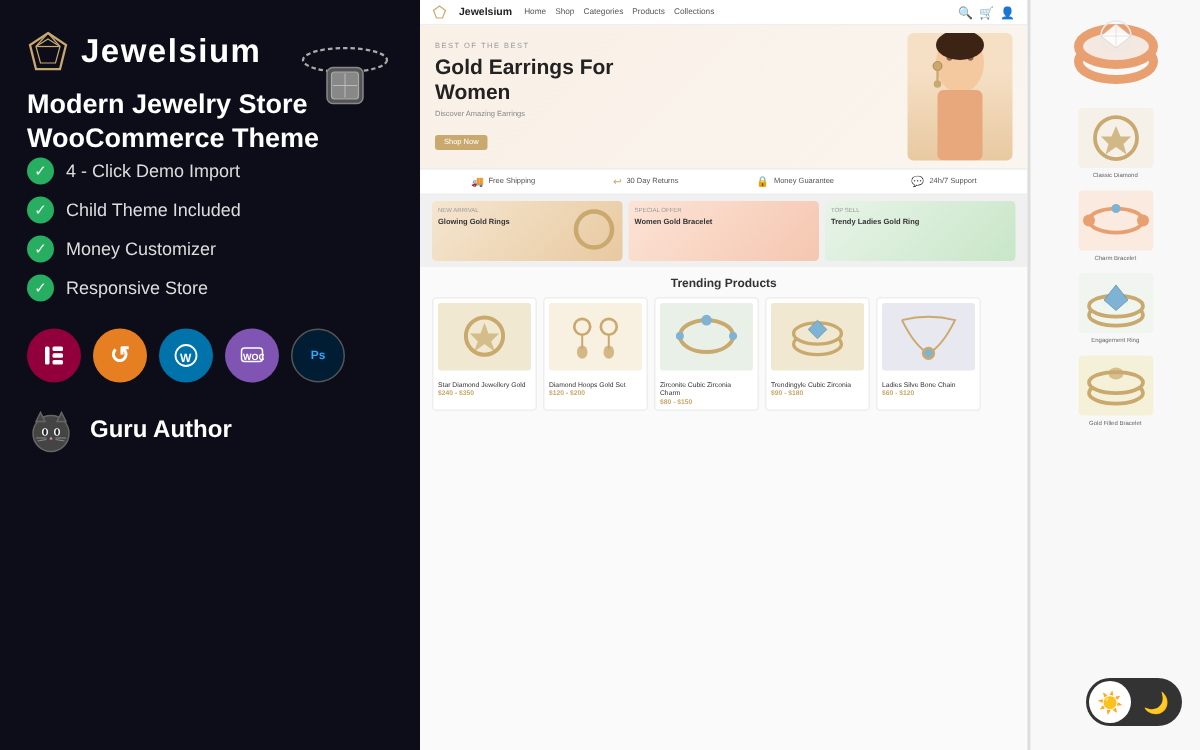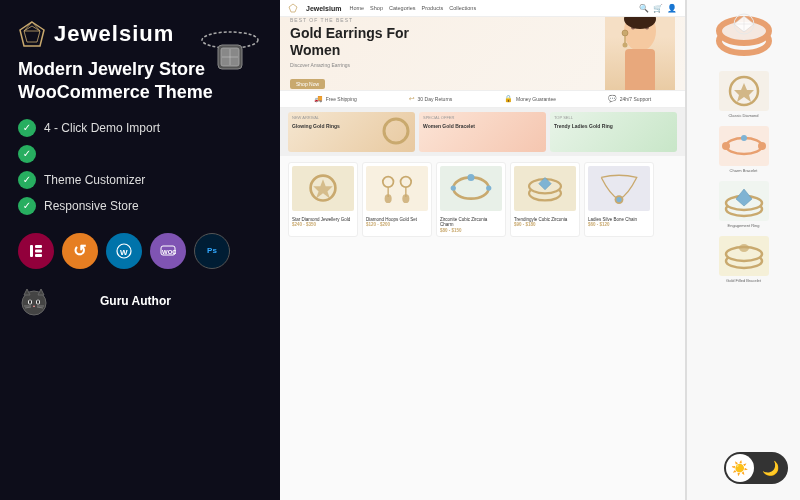--- a/index.html
+++ b/index.html
@@ -58,21 +58,20 @@
       font-weight: bold;
       color: #fff;
       letter-spacing: 1px;
     }
 
     .tagline {
       font-size: 18px;
       font-weight: bold;
       color: #fff;
       line-height: 1.3;
-      margin-bottom: 14px;
     }
 
     .features-list {
       list-style: none;
       margin-bottom: 18px;
     }
 
     .features-list li {
       display: flex;
       align-items: center;
@@ -124,24 +123,23 @@
       align-items: center;
       gap: 10px;
     }
 
     .author-icon {
       width: 32px;
       height: 32px;
     }
 
     .author-label {
-      font-size: 12px;
+      font-size: 16px;
       font-weight: bold;
       color: #fff;
-      margin-left: 40px;
     }
 
     
     .necklace-decor {
       position: absolute;
       top: 10px;
       right: 10px;
       width: 80px;
       height: 90px;
     }
@@ -156,21 +154,21 @@
     }
 
     
     .theme-hero {
       background: linear-gradient(135deg, #f9f0e6 0%, #faf5ef 100%);
       padding: 8px 10px;
       display: flex;
       align-items: center;
       border-bottom: 1px solid #eee;
       position: relative;
-      height: 74px;
+      height: 96px;
       overflow: hidden;
     }
 
     .theme-nav {
       background: #fff;
       border-bottom: 1px solid #eee;
       padding: 3px 8px;
       display: flex;
       align-items: center;
       gap: 8px;
@@ -461,24 +459,25 @@
 WooCommerce Theme</span>
     </div>
 
     <ul class="features-list">
       <li>
         <div class="check-icon">✓</div>
         <span>4 - Click Demo Import</span>
       </li>
       <li>
         <div class="check-icon">✓</div>
+        <span>Child Theme Included</span>
       </li>
       <li>
         <div class="check-icon">✓</div>
-        <span>Theme Customizer</span>
+        <span>Money Customizer</span>
       </li>
       <li>
         <div class="check-icon">✓</div>
         <span>Responsive Store</span>
       </li>
     </ul>
 
     <div class="plugin-icons">
       <div class="plugin-badge badge-elementor">
         <svg width="16" height="16" viewBox="0 0 16 16">
@@ -617,20 +616,21 @@
             <div style="font-size:4px; color:#999; padding:3px 4px 0;">SPECIAL OFFER</div>
             <div class="banner-label-mini">Women Gold Bracelet</div>
           </div>
           <div class="banner-item banner-item-3">
             <div style="font-size:4px; color:#999; padding:3px 4px 0;">TOP SELL</div>
             <div class="banner-label-mini">Trendy Ladies Gold Ring</div>
           </div>
         </div>
 
         <div class="products-section">
+          <div class="section-title">Trending Products</div>
           <div class="products-grid">
 
             <div class="product-card-mini">
               <svg class="product-img-mini" viewBox="0 0 70 45" style="background:#f0e8d0; border-radius:2px;">
                 <circle cx="35" cy="22" r="14" fill="none" stroke="#c9a96e" stroke-width="3"></circle>
                 <polygon points="35,12 38,20 46,20 40,26 43,34 35,28 27,34 30,26 24,20 32,20" fill="#c9a96e" opacity="0.7"></polygon>
               </svg>
               <div class="product-name-mini">Star Diamond Jewellery Gold</div>
               <div class="product-price-mini">$240 - $350</div>
             </div>

